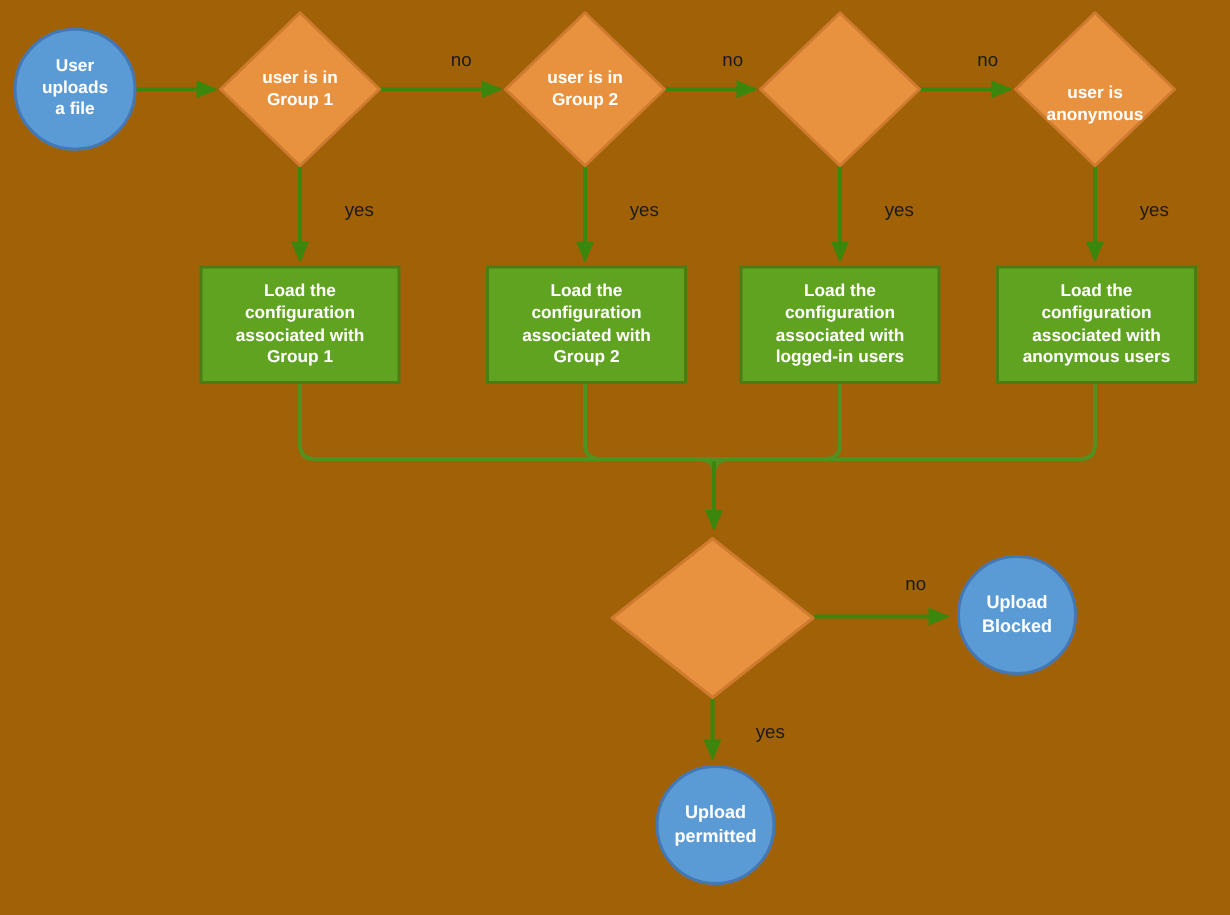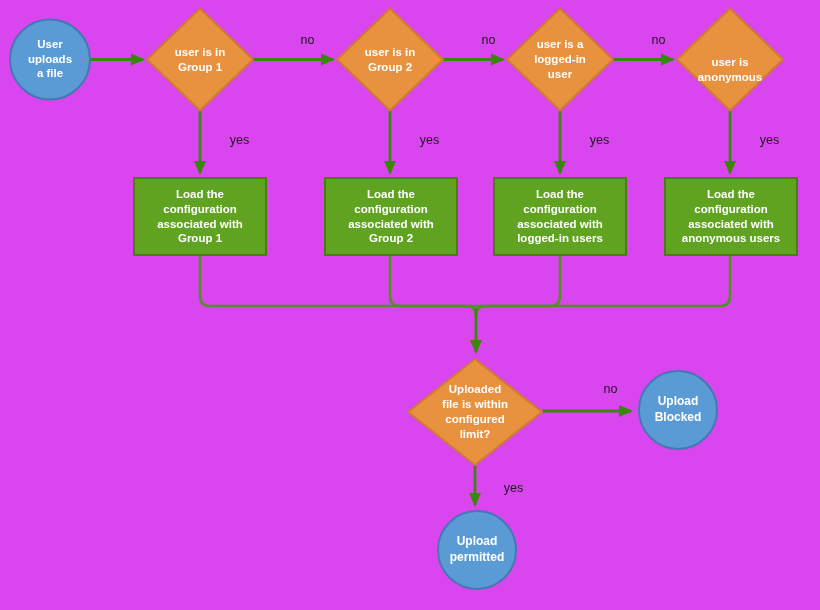--- a/index.html
+++ b/index.html
@@ -1,20 +1,20 @@
 <!DOCTYPE html>
 <html><head>
 <meta charset="utf-8">
 <style>
   html, body { margin: 0; padding: 0; background: #ffffff; }
   .canvas {
     position: relative;
     width: 820px;
     height: 610px;
-    background: #d946ef;
+    background: #a16207;
     font-family: "Liberation Sans", sans-serif;
     overflow: hidden;
   }
   .canvas svg { position: absolute; left: 0; top: 0; }
   .node-label {
     position: absolute;
     display: flex;
     align-items: center;
     justify-content: center;
     text-align: center;
@@ -80,45 +80,38 @@
     <rect x="665" y="178" width="132" height="77" stroke-width="2" fill="#60A321" stroke="#4C7D14"></rect>
   </svg>
 
   <div class="node-label" style="left:10px; top:19px; width:80px; height:80px;">User
 uploads
 a file</div>
   <div class="node-label" style="left:150px; top:19px; width:100px; height:81px;">user is in
 Group 1</div>
   <div class="node-label" style="left:340px; top:19px; width:100px; height:81px;">user is in
 Group 2</div>
-  <div class="node-label" style="left:510px; top:19px; width:100px; height:81px;">user is a
-logged-in
-user</div>
   <div class="node-label" style="left:680px; top:29px; width:100px; height:81px;">user is
 anonymous</div>
   <div class="node-label" style="left:134px; top:178px; width:132px; height:77px;">Load the
 configuration
 associated with
 Group 1</div>
   <div class="node-label" style="left:325px; top:178px; width:132px; height:77px;">Load the
 configuration
 associated with
 Group 2</div>
   <div class="node-label" style="left:494px; top:178px; width:132px; height:77px;">Load the
 configuration
 associated with
 logged-in users</div>
   <div class="node-label" style="left:665px; top:178px; width:132px; height:77px;">Load the
 configuration
 associated with
 anonymous users</div>
-  <div class="node-label" style="left:410px; top:362px; width:130px; height:100px;">Uploaded
-file is within
-configured
-limit?</div>
   <div class="node-label" style="left:639px; top:371px; width:78px; height:78px; font-size:12px;">Upload
 Blocked</div>
   <div class="node-label" style="left:438px; top:511px; width:78px; height:78px; font-size:12px;">Upload
 permitted</div>
 
   <div class="edge-label" style="left:290px; top:40px;">no</div>
   <div class="edge-label" style="left:471px; top:40px;">no</div>
   <div class="edge-label" style="left:641px; top:40px;">no</div>
   <div class="edge-label" style="left:222px; top:140px;">yes</div>
   <div class="edge-label" style="left:412px; top:140px;">yes</div>

